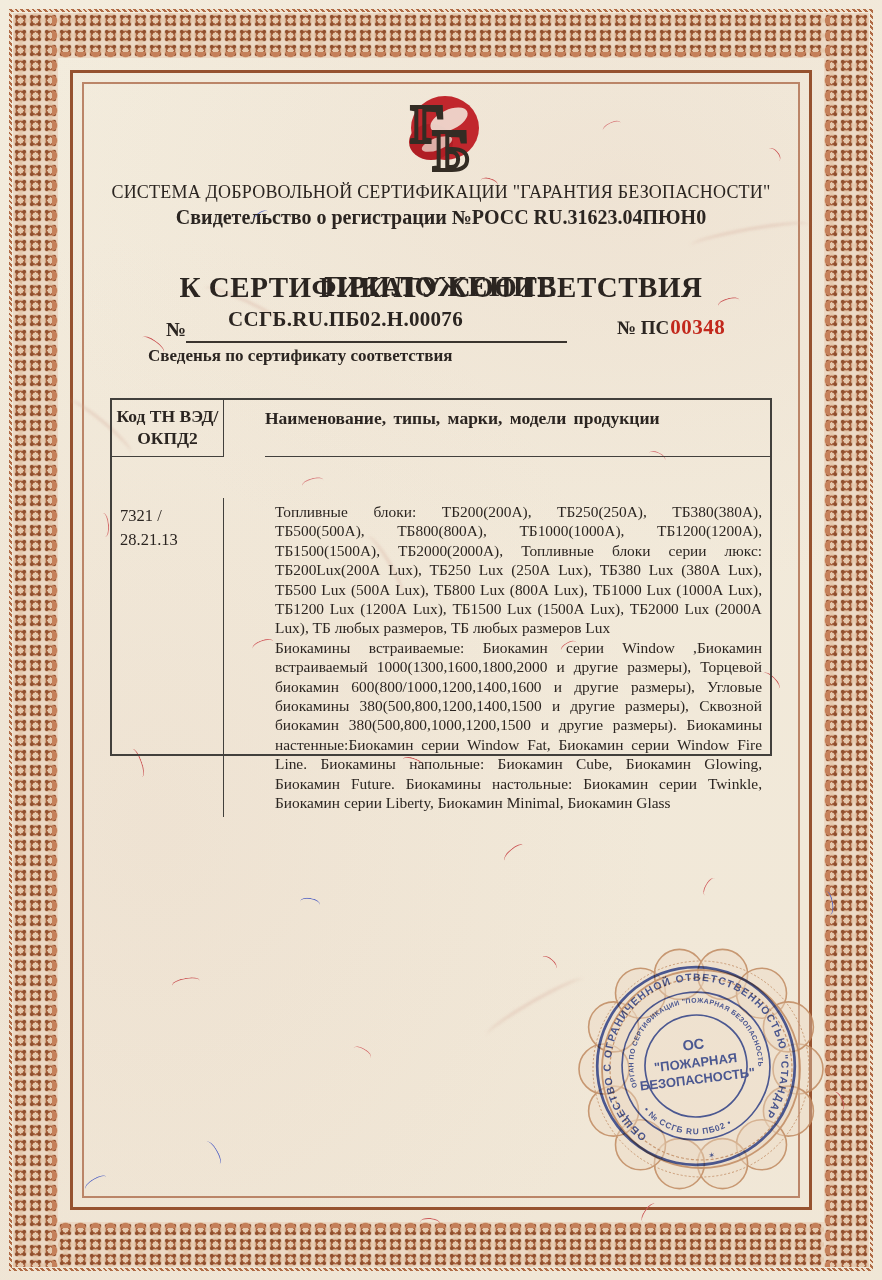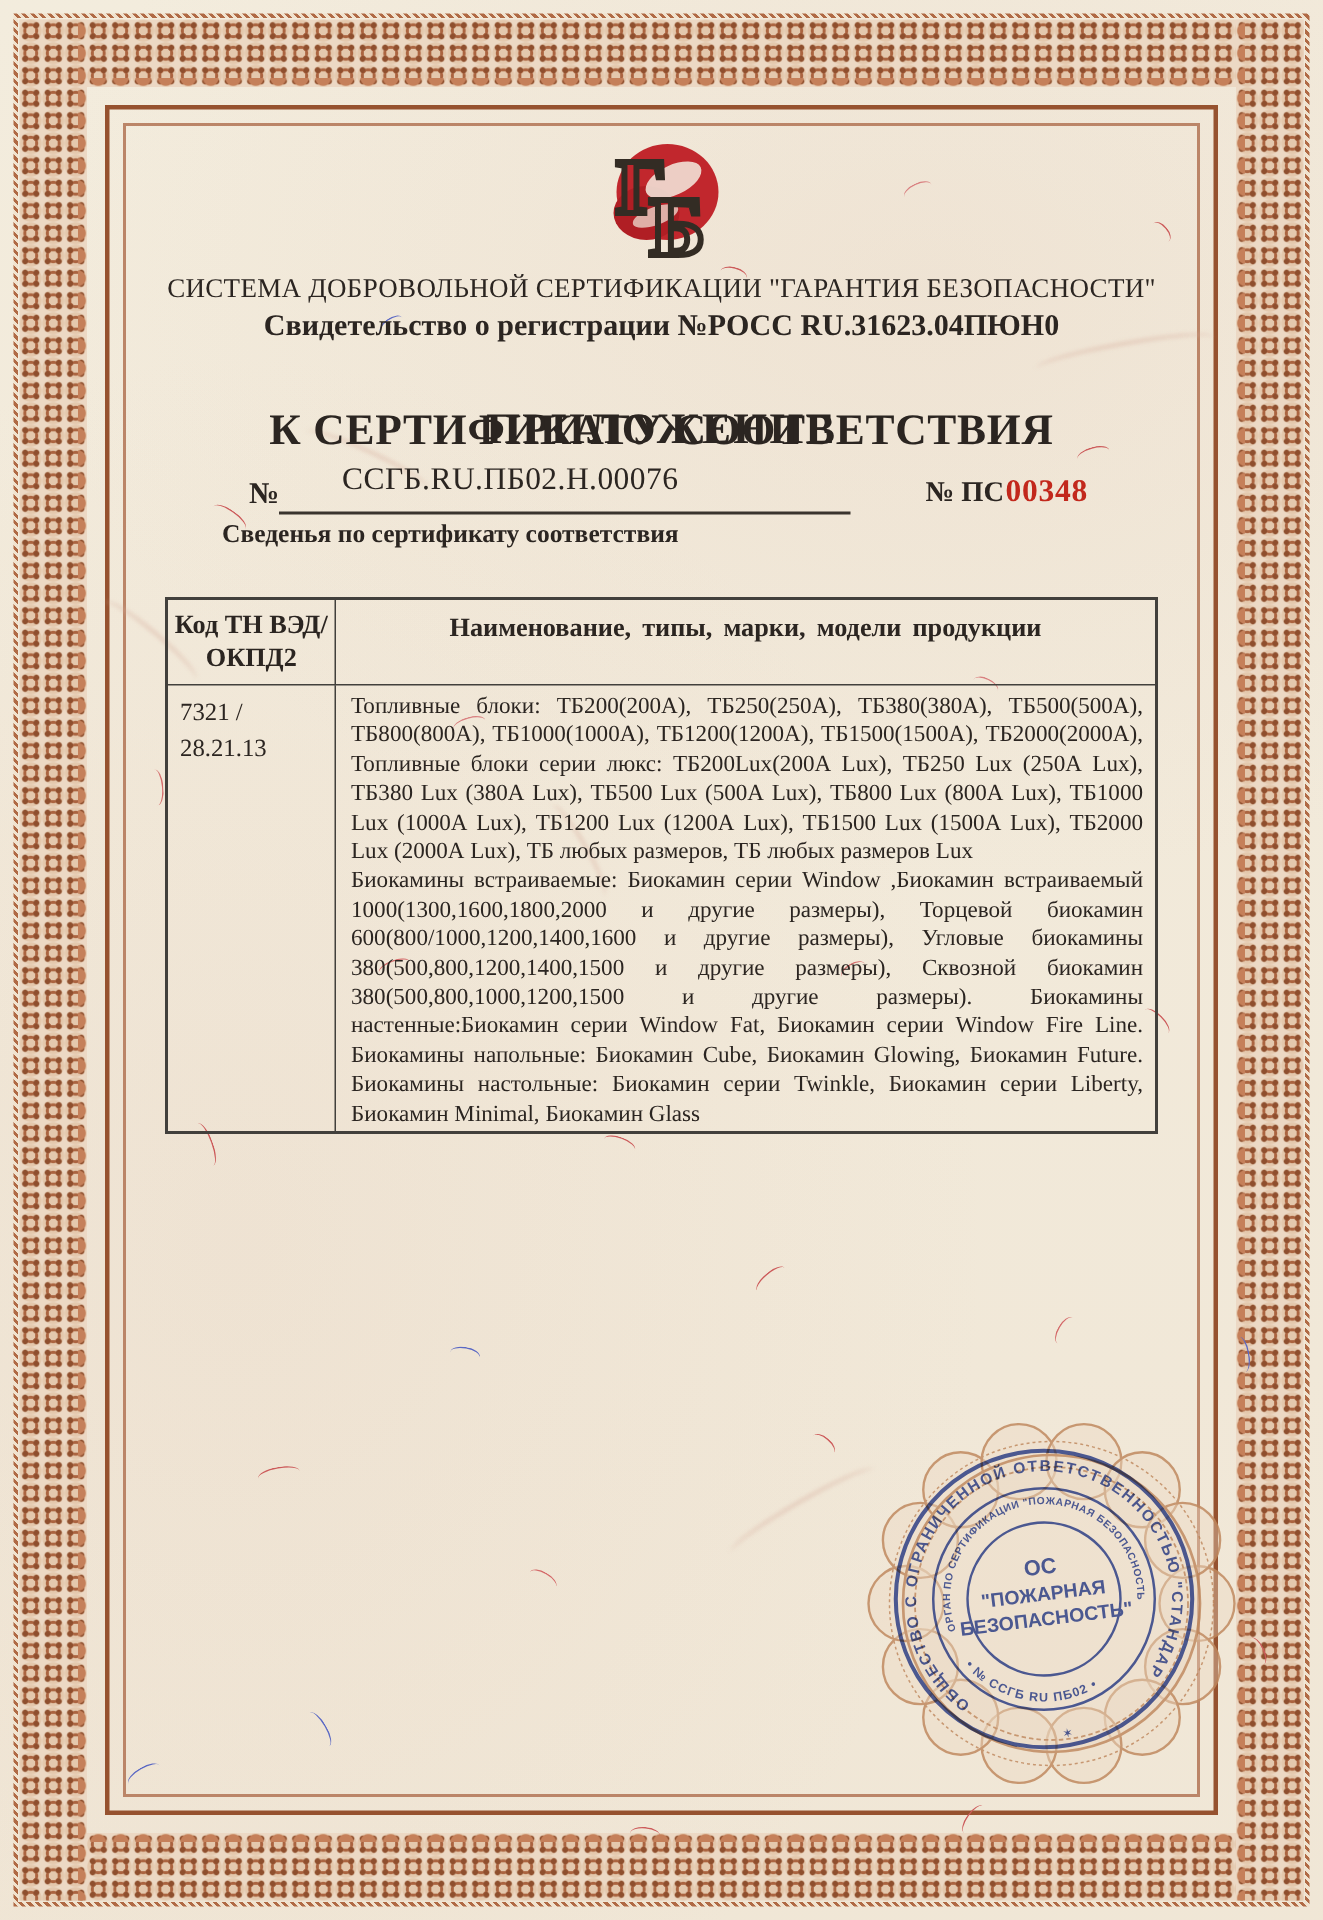--- a/index.html
+++ b/index.html
@@ -42,34 +42,34 @@
   
   .logo { position:absolute; left:393px; top:86px; width:100px; height:88px; }
   .sys-line { position:absolute; left:0; right:0; top:182px; text-align:center;
     font-weight:normal; font-size:18px; letter-spacing:.2px; }
   .reg-line { position:absolute; left:0; right:0; top:206px; text-align:center;
     font-weight:bold; font-size:20px; }
   .title1 { position:absolute; left:0; right:0; top:238px; text-align:center;
     font-weight:bold; font-size:29px; letter-spacing:1.5px;margin-top:32px; }
   .title2 { position:absolute; left:0; right:0; top:271px; text-align:center;
     font-weight:bold; font-size:29px; letter-spacing:.5px; }
-  .cert-num { position:absolute; left:228px; top:307px; font-weight:normal; font-size:21px; letter-spacing:.3px; }
+  .cert-num { position:absolute; left:228px; top:307px; font-weight:bold; font-size:21px; letter-spacing:.3px; }
   .no-label { position:absolute; left:166px; top:318px; font-weight:bold; font-size:20px; }
   .cert-underline { position:absolute; left:186px; top:341px; width:381px; border-top:2.2px solid #3a342e; }
   .ps-block { position:absolute; left:617px; top:315px; font-weight:bold; font-size:19px; }
   .ps-number { color:#c2281c; font-size:21px; font-weight:bold; margin-left:1px; letter-spacing:.5px; }
   .subtitle { position:absolute; left:148px; top:346px; font-weight:bold; font-size:17px;font-family:Liberation Serif, serif; }
   
   .ptable { position:absolute; left:110px; top:398px; width:662px; height:358px;
-    border:2px solid #42403c; display:grid; grid-template-columns:112px 1fr; grid-template-rows:57px 1fr; }
+    border:2px solid #42403c; display:grid; grid-template-columns:112px 1fr; grid-template-rows:57px 1fr;gap:41px; }
   .ptable .cell { border-right:1.6px solid #42403c; border-bottom:1.6px solid #42403c; }
   .ptable .cell:nth-child(2n) { border-right:none; }
   .ptable .cell.last { border-bottom:none; }
   .th1 { font-weight:bold; font-size:17.5px; text-align:center; padding-top:5px; line-height:22px; }
-  .th2 { font-weight:bold; font-size:17.5px; text-align:center; padding-top:8px; word-spacing:3px; }
+  .th2 { font-weight:bold; font-size:17.5px; text-align:left; padding-top:8px; word-spacing:3px; }
   .code-cell { font-size:16.5px; padding:6px 8px; line-height:24px; }
   .body-cell { font-size:15.4px; line-height:19.4px; padding:4px 8px 4px 10px; text-align:justify; }
   .body-cell p { margin:0; }
   
   .rosette { position:absolute; left:578px; top:946px; width:246px; height:246px; opacity:.85; }
   .stamp { position:absolute; left:592px; top:962px; width:208px; height:208px;
     transform:rotate(-10deg); opacity:.92; mix-blend-mode:multiply; }
   .stamp text { font-family:"Liberation Sans","DejaVu Sans",sans-serif; fill:#4155ac; }
 </style>
 </head>

